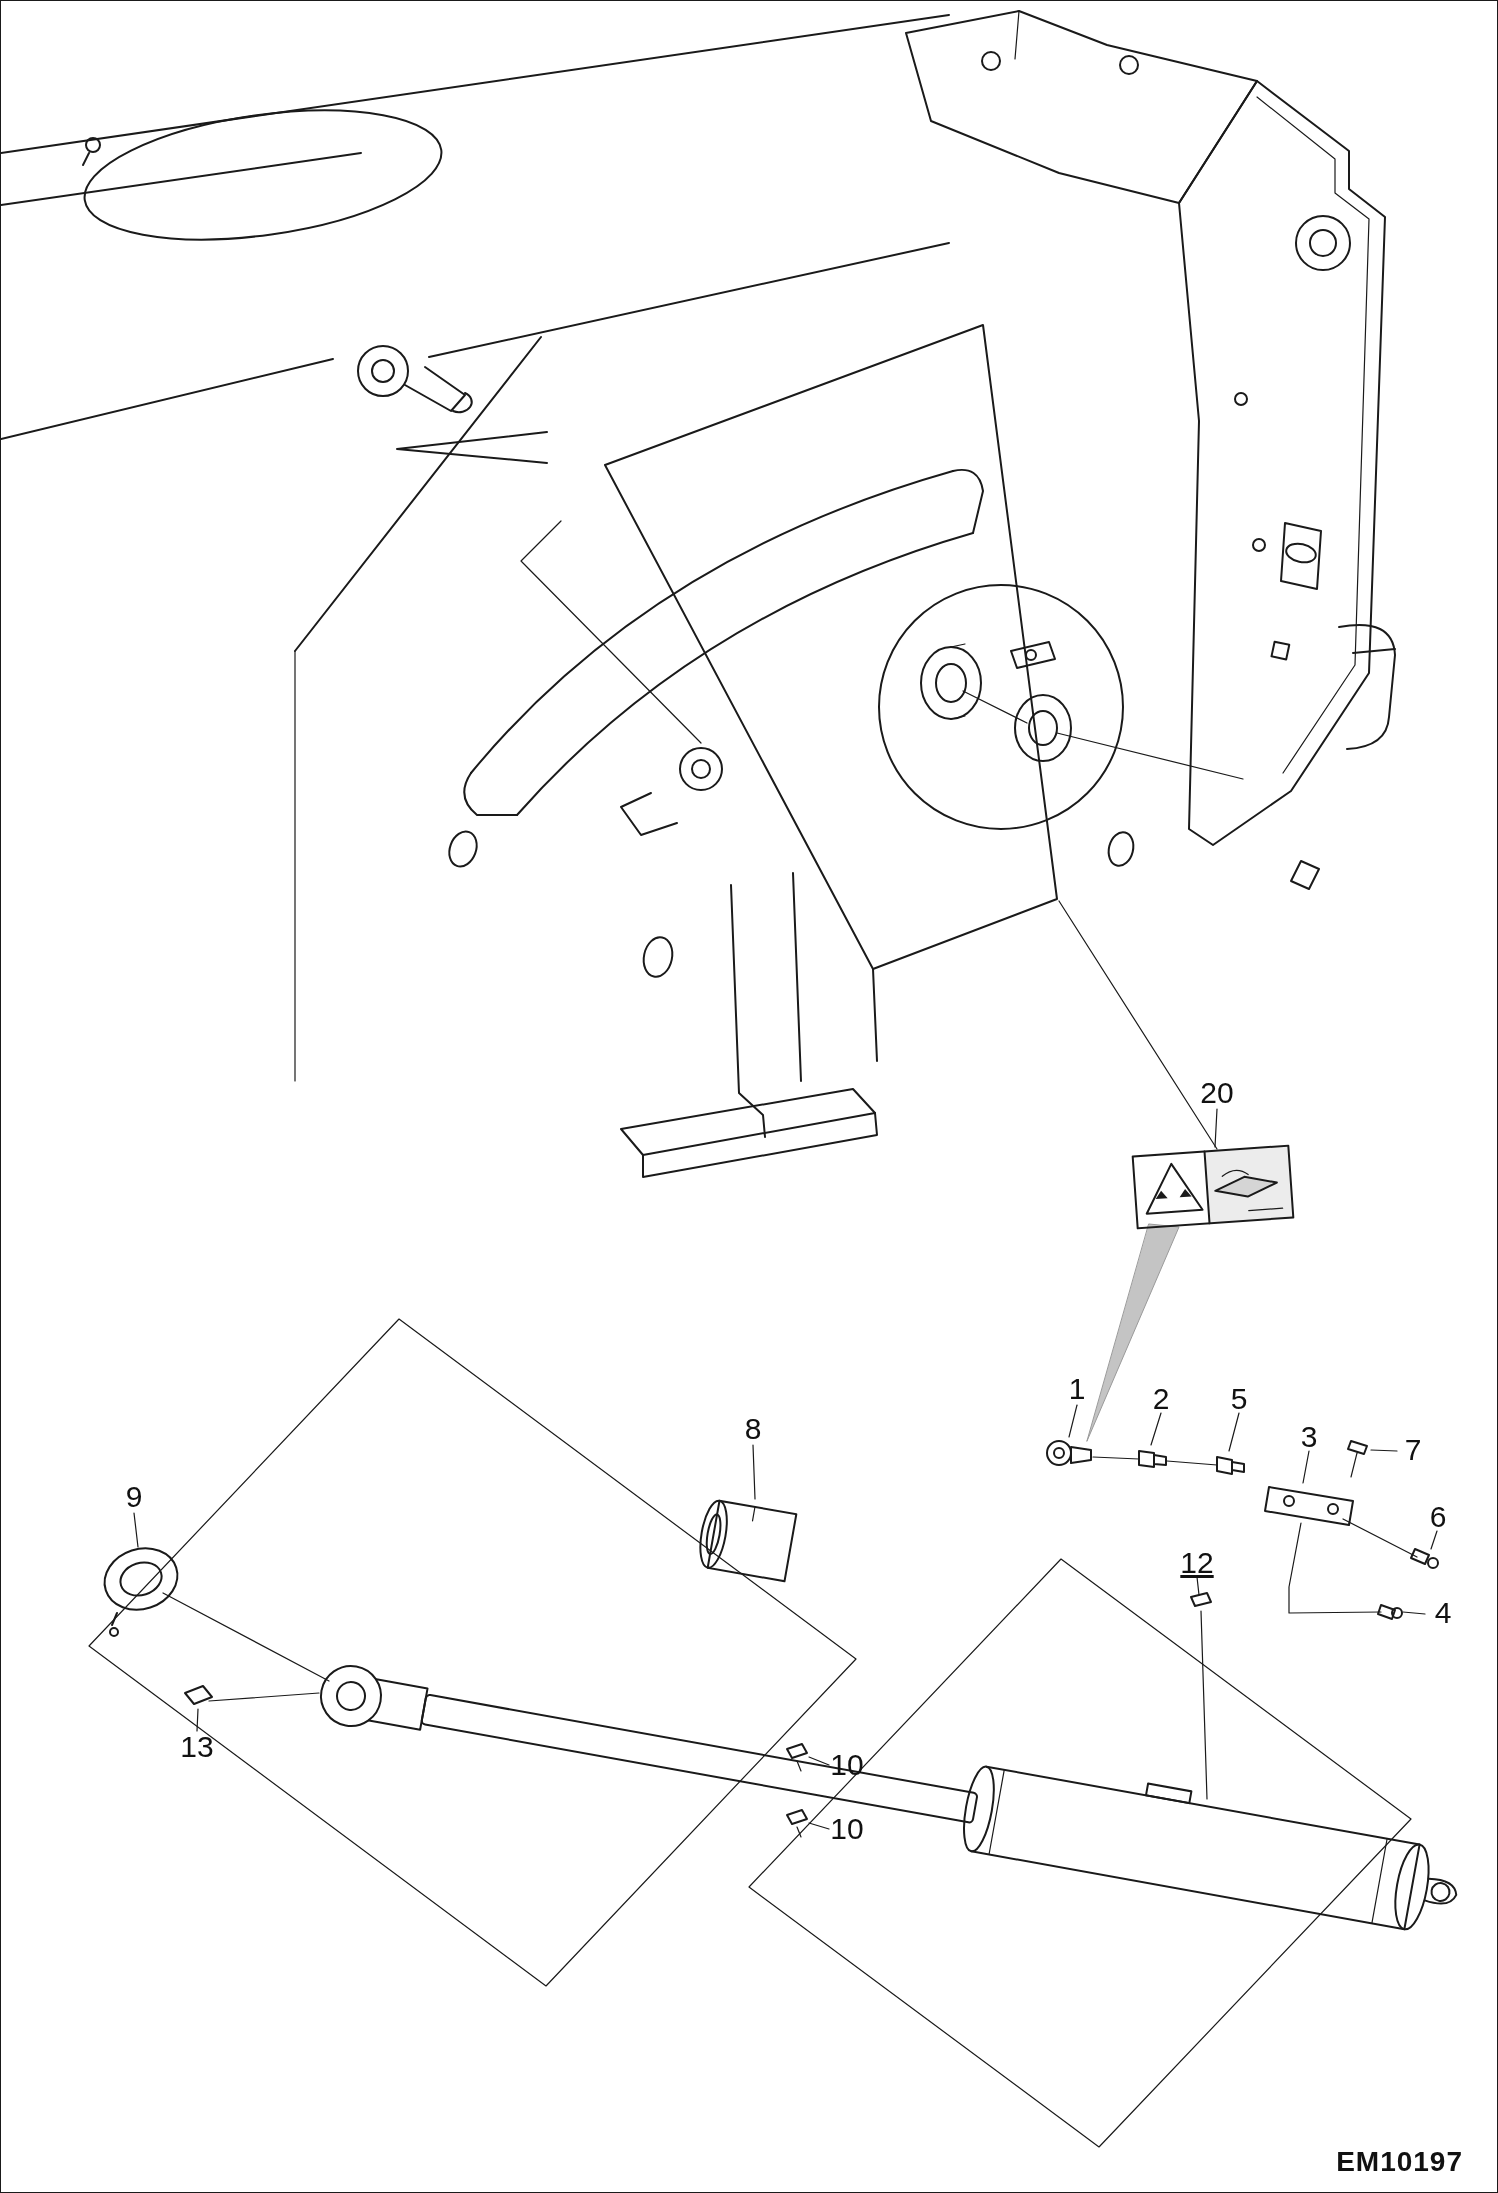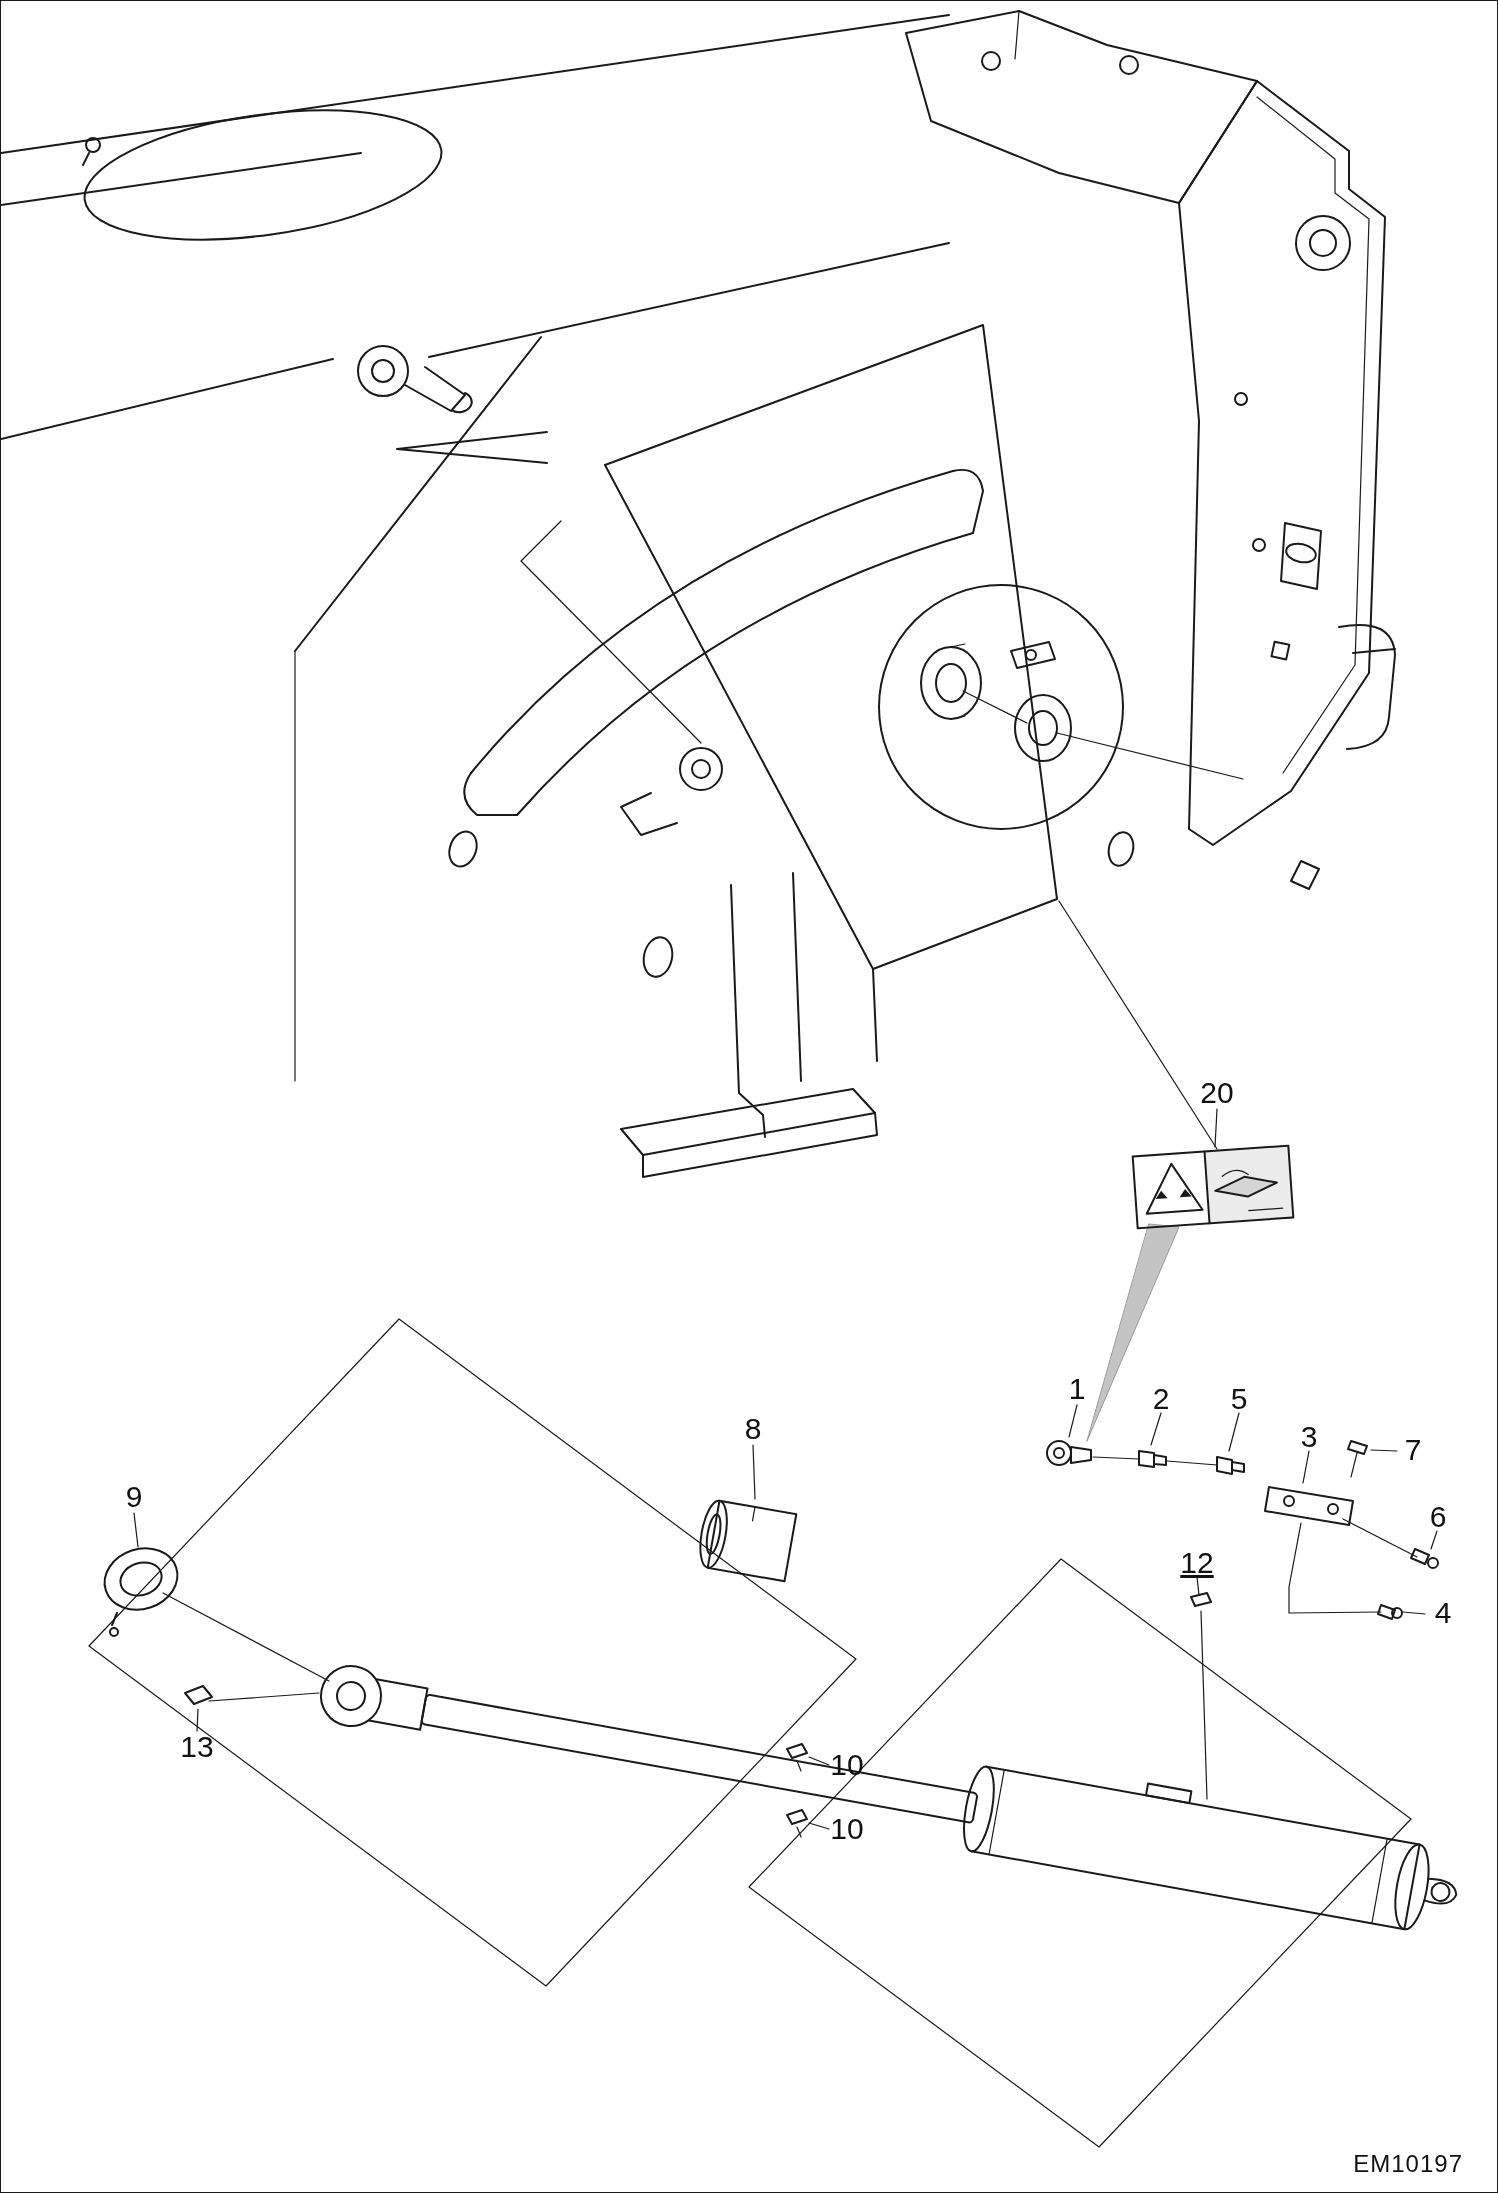--- a/index.html
+++ b/index.html
@@ -19,22 +19,22 @@
     position:absolute;
     transform:translate(-50%,-50%);
     font-size:30px;
     color:#111111;
     line-height:1;
     white-space:nowrap;
   }
   .code{
     position:absolute;
     right:34px;bottom:14px;
-    font-size:24px;
-    font-weight:normal;
+    font-size:28px;
+    font-weight:bold;
     color:#111111;
     letter-spacing:1px;
   }
 </style>
 </head>
 <body>
 
 <div class="page">
 
   <svg viewBox="0 0 1498 2193" width="1498" height="2193">

